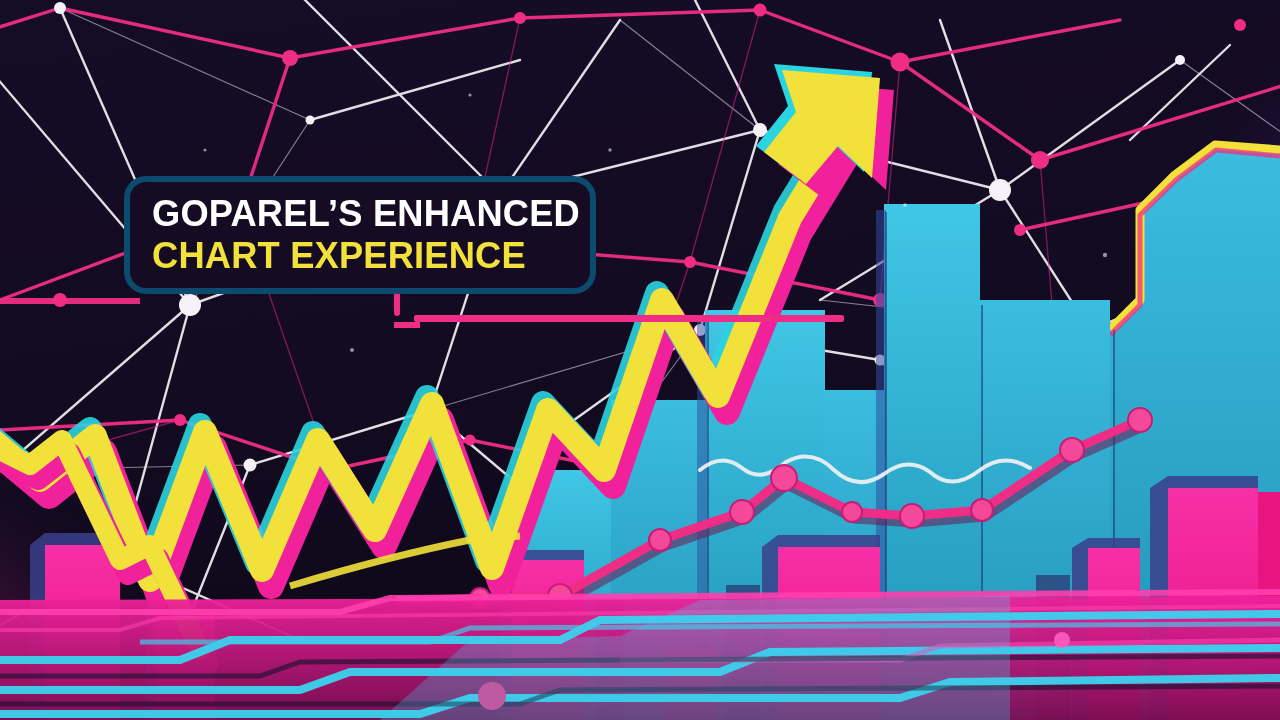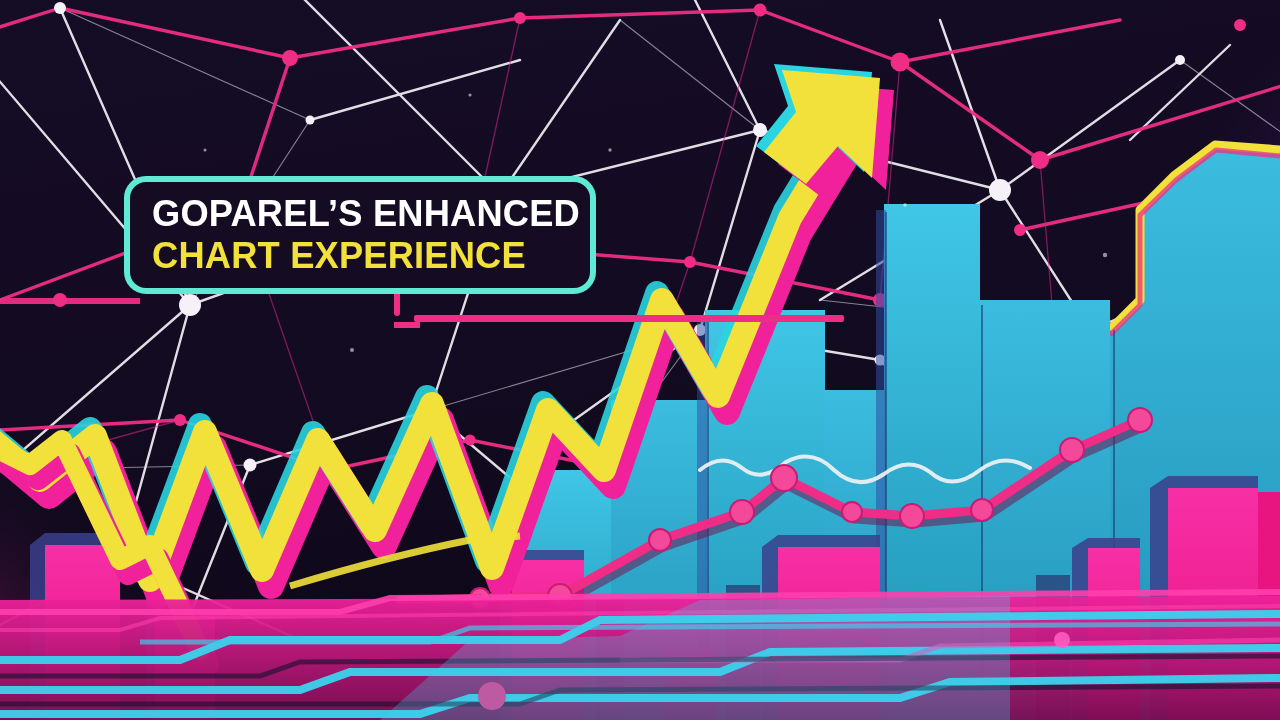--- a/index.html
+++ b/index.html
@@ -27,21 +27,21 @@
   }
 
   
   .callout {
     position: absolute;
     left: 124px;
     top: 176px;
     width: 472px;
     height: 118px;
     box-sizing: border-box;
-    border: 6px solid #5eead4;
+    border: 6px solid #0c4a6e;
     border-radius: 22px;
     background: #150c24;
     display: flex;
     flex-direction: column;
     align-items: flex-start;
     justify-content: center;
     padding: 6px 12px 6px 22px;
     z-index: 40;
   }
   .callout-line {

